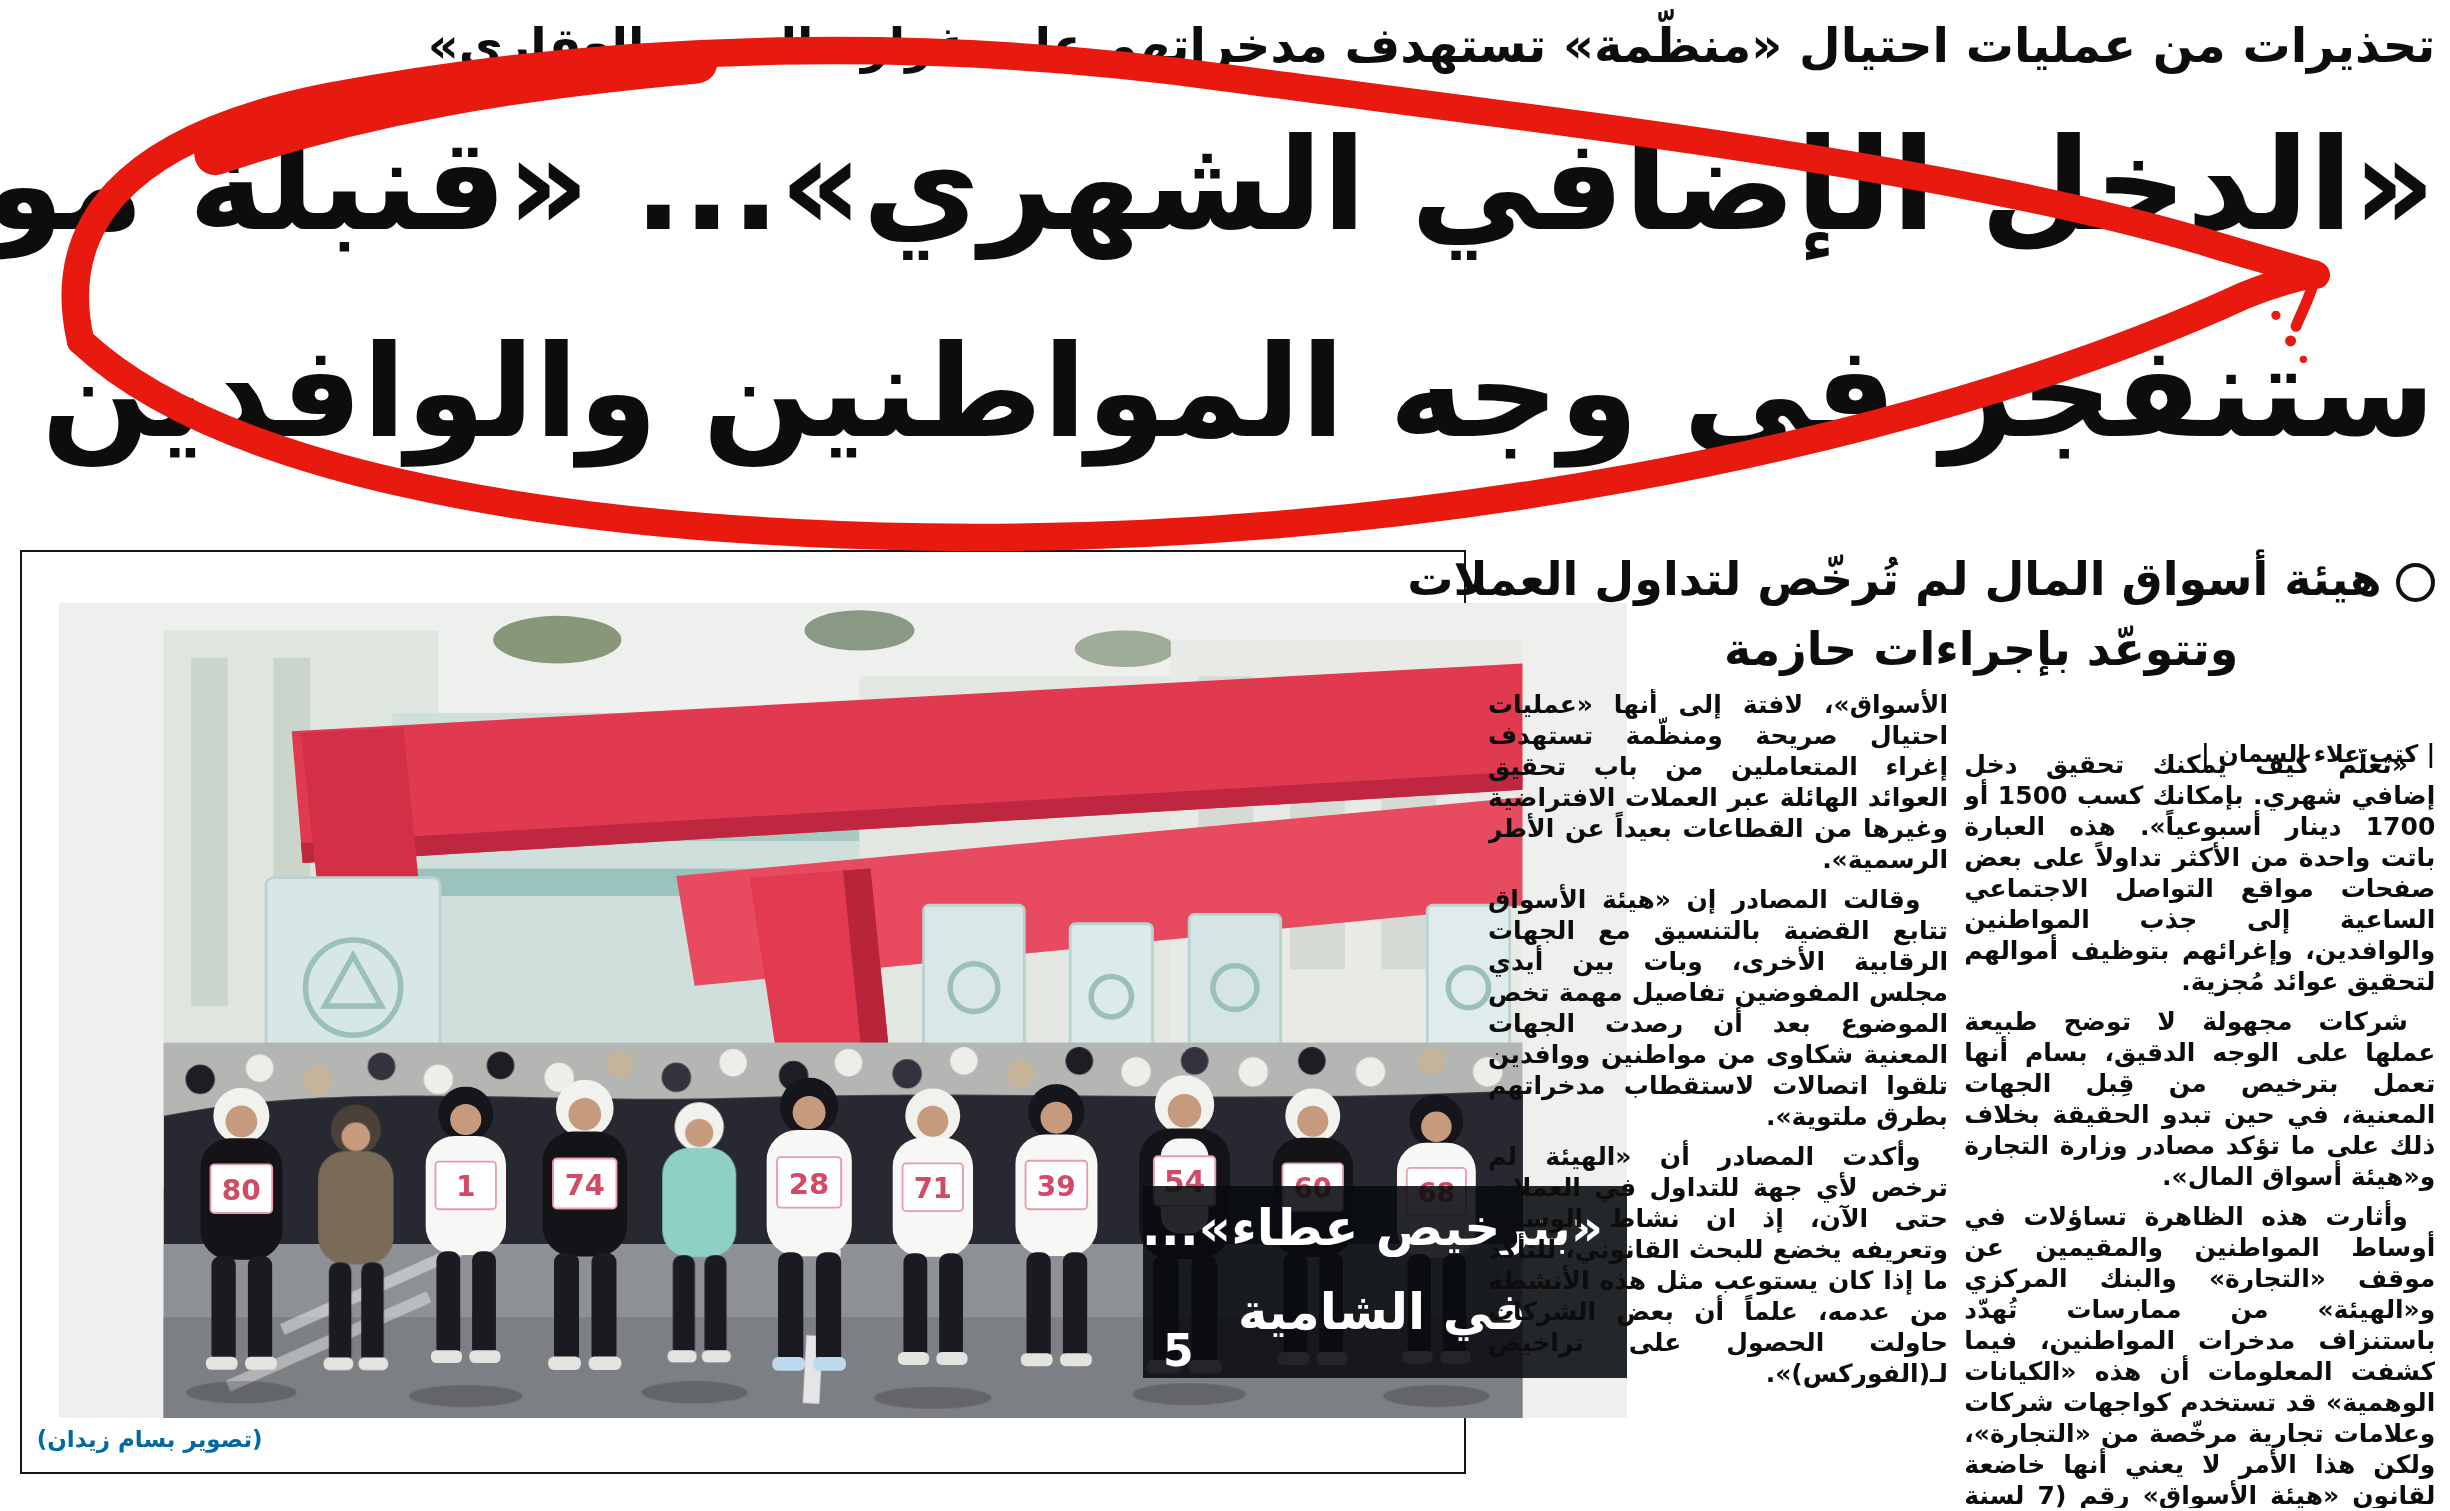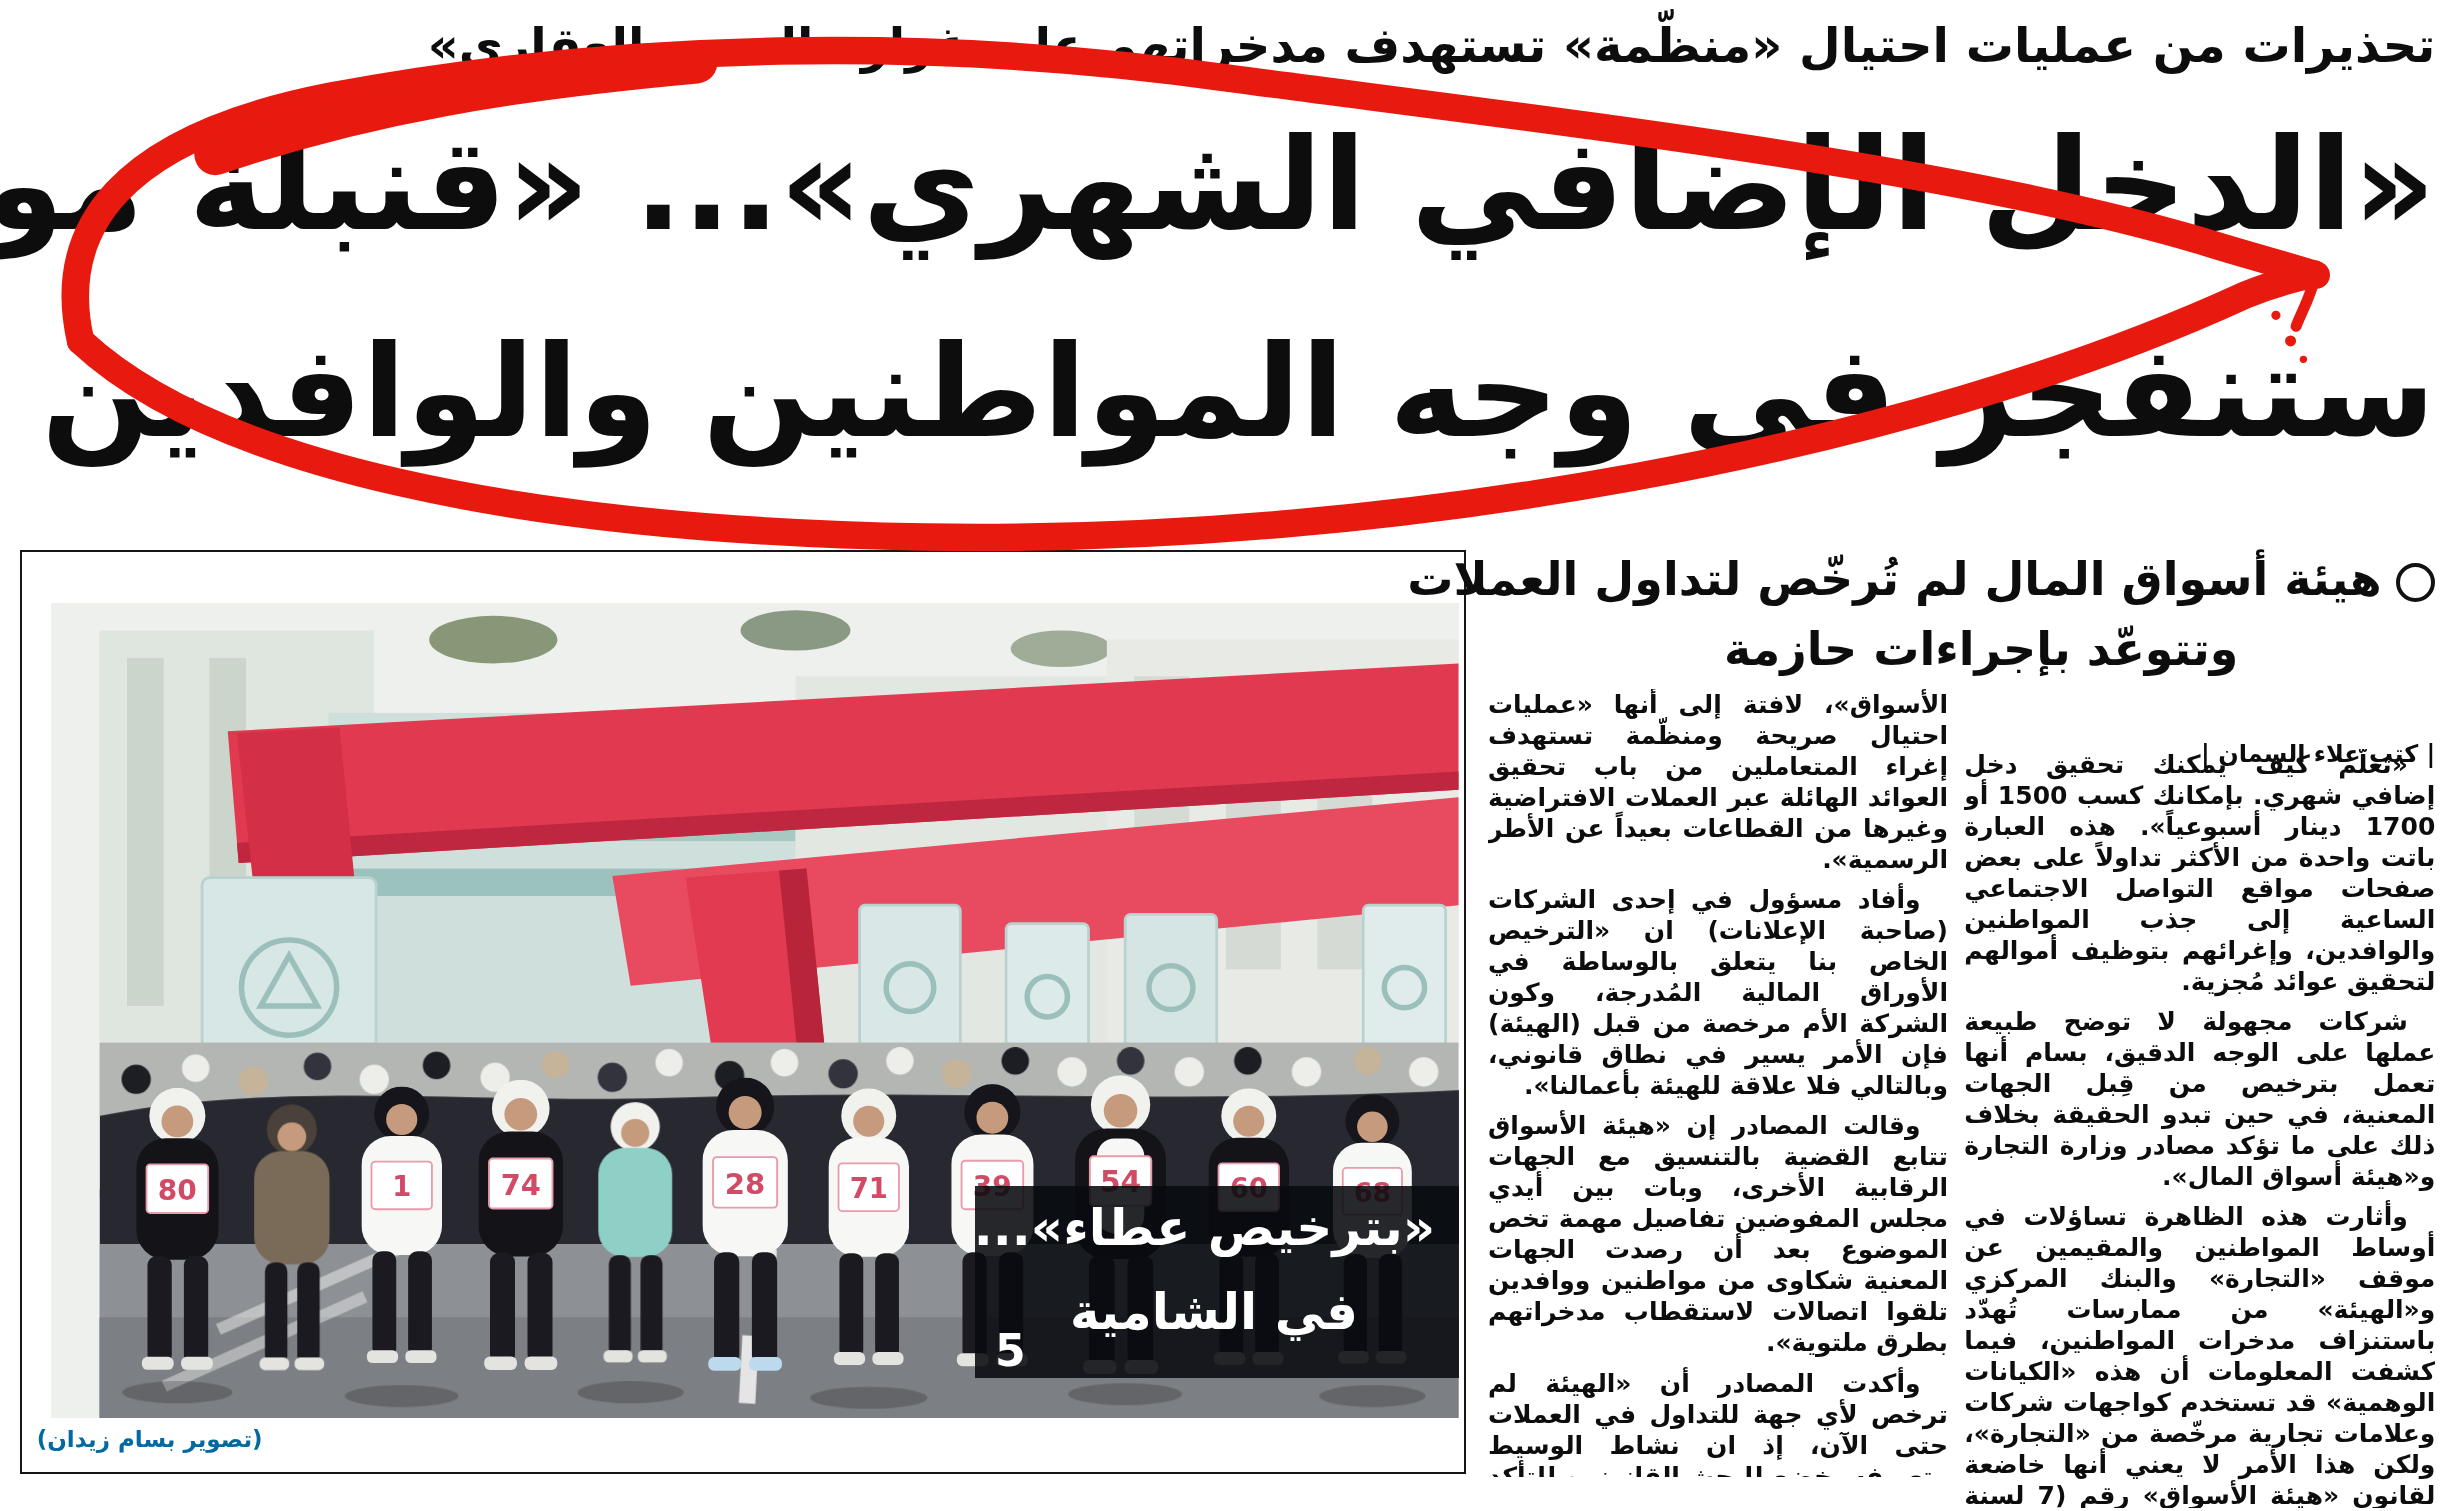--- a/index.html
+++ b/index.html
@@ -36,21 +36,21 @@
   .col p{margin:0 0 9.2px 0;text-indent:27.5px;}
   .col-right{top:749px;right:14.7px;width:471px;height:759px;}
   .col-left{top:689px;right:502px;width:460px;height:788px;}
   .col-left p:first-child{text-indent:0;}
   
   .photo-frame{
     position:absolute;left:20px;top:550px;width:1446px;height:924px;
     border:2.7px solid #161616;background:#fff;z-index:2;box-sizing:border-box;
   }
   .photo{
-    position:absolute;left:29px;top:51px;width:1360px;height:815px;overflow:hidden;background:#eef0ed;padding-left:48px;
+    position:absolute;left:37px;top:51px;width:1568px;height:815px;overflow:hidden;background:#eef0ed;
   }
   .photo svg{display:block;width:100%;height:100%;}
   .overlay-box{
     position:absolute;right:0;bottom:40px;width:484px;height:192px;
     background:rgba(8,10,15,0.88);color:#fff;z-index:5;
   }
   .overlay-line{font-size:50px;font-weight:bold;text-align:right;line-height:84px;padding-right:24px;white-space:nowrap;}
   .overlay-line2{padding-right:101px;}
   .pagenum{position:absolute;left:20px;bottom:1.8px;font-size:44px;font-weight:bold;color:#fff;}
   .credit{position:absolute;left:14.7px;bottom:20px;font-size:23px;font-weight:bold;color:#0369a1;direction:rtl;}
@@ -99,21 +99,20 @@
 
 <div class="byline">| كتب علاء السمان |</div>
 
 <div class="col col-right">
     <p>«تعلّم كيف يمكنك تحقيق دخل إضافي شهري. بإمكانك كسب 1500 أو 1700 دينار أسبوعياً». هذه العبارة باتت واحدة من الأكثر تداولاً على بعض صفحات مواقع التواصل الاجتماعي الساعية إلى جذب المواطنين والوافدين، وإغرائهم بتوظيف أموالهم لتحقيق عوائد مُجزية.</p>
     <p>شركات مجهولة لا توضح طبيعة عملها على الوجه الدقيق، بسام أنها تعمل بترخيص من قِبل الجهات المعنية، في حين تبدو الحقيقة بخلاف ذلك على ما تؤكد مصادر وزارة التجارة و«هيئة أسواق المال».</p>
     <p>وأثارت هذه الظاهرة تساؤلات في أوساط المواطنين والمقيمين عن موقف «التجارة» والبنك المركزي و«الهيئة» من ممارسات تُهدّد باستنزاف مدخرات المواطنين، فيما كشفت المعلومات أن هذه «الكيانات الوهمية» قد تستخدم كواجهات شركات وعلامات تجارية مرخّصة من «التجارة»، ولكن هذا الأمر لا يعني أنها خاضعة لقانون «هيئة الأسواق» رقم (7 لسنة 2010) ولائحته التنفيذية، ما يعني أنها غير قانونية.</p>
   </div>
 <div class="col col-left">
     <p>الأسواق»، لافتة إلى أنها «عمليات احتيال صريحة ومنظّمة تستهدف إغراء المتعاملين من باب تحقيق العوائد الهائلة عبر العملات الافتراضية وغيرها من القطاعات بعيداً عن الأطر الرسمية».</p>
-    <p>وأفاد مسؤول في إحدى الشركات (صاحبة الإعلانات) ان «الترخيص الخاص بنا يتعلق بالوساطة في الأوراق المالية المُدرجة، وكون الشركة الأم مرخصة من قبل (الهيئة) فإن الأمر يسير في نطاق قانوني، وبالتالي فلا علاقة للهيئة بأعمالنا».</p>
     <p>وقالت المصادر إن «هيئة الأسواق تتابع القضية بالتنسيق مع الجهات الرقابية الأخرى، وبات بين أيدي مجلس المفوضين تفاصيل مهمة تخص الموضوع بعد أن رصدت الجهات المعنية شكاوى من مواطنين ووافدين تلقوا اتصالات لاستقطاب مدخراتهم بطرق ملتوية».</p>
     <p>وأكدت المصادر أن «الهيئة لم ترخص لأي جهة للتداول في العملات حتى الآن، إذ ان نشاط الوسيط وتعريفه يخضع للبحث القانوني، للتأكد ما إذا كان يستوعب مثل هذه الأنشطة من عدمه، علماً أن بعض الشركات حاولت الحصول على تراخيص لـ(الفوركس)».</p>
   </div>
 
 <div class="photo-frame">
   <div class="photo">
     <svg viewBox="0 0 1484 890" xmlns="http://www.w3.org/2000/svg">
 
       <rect x="0" y="0" width="1484" height="500" fill="#eef0ed"></rect>
 

